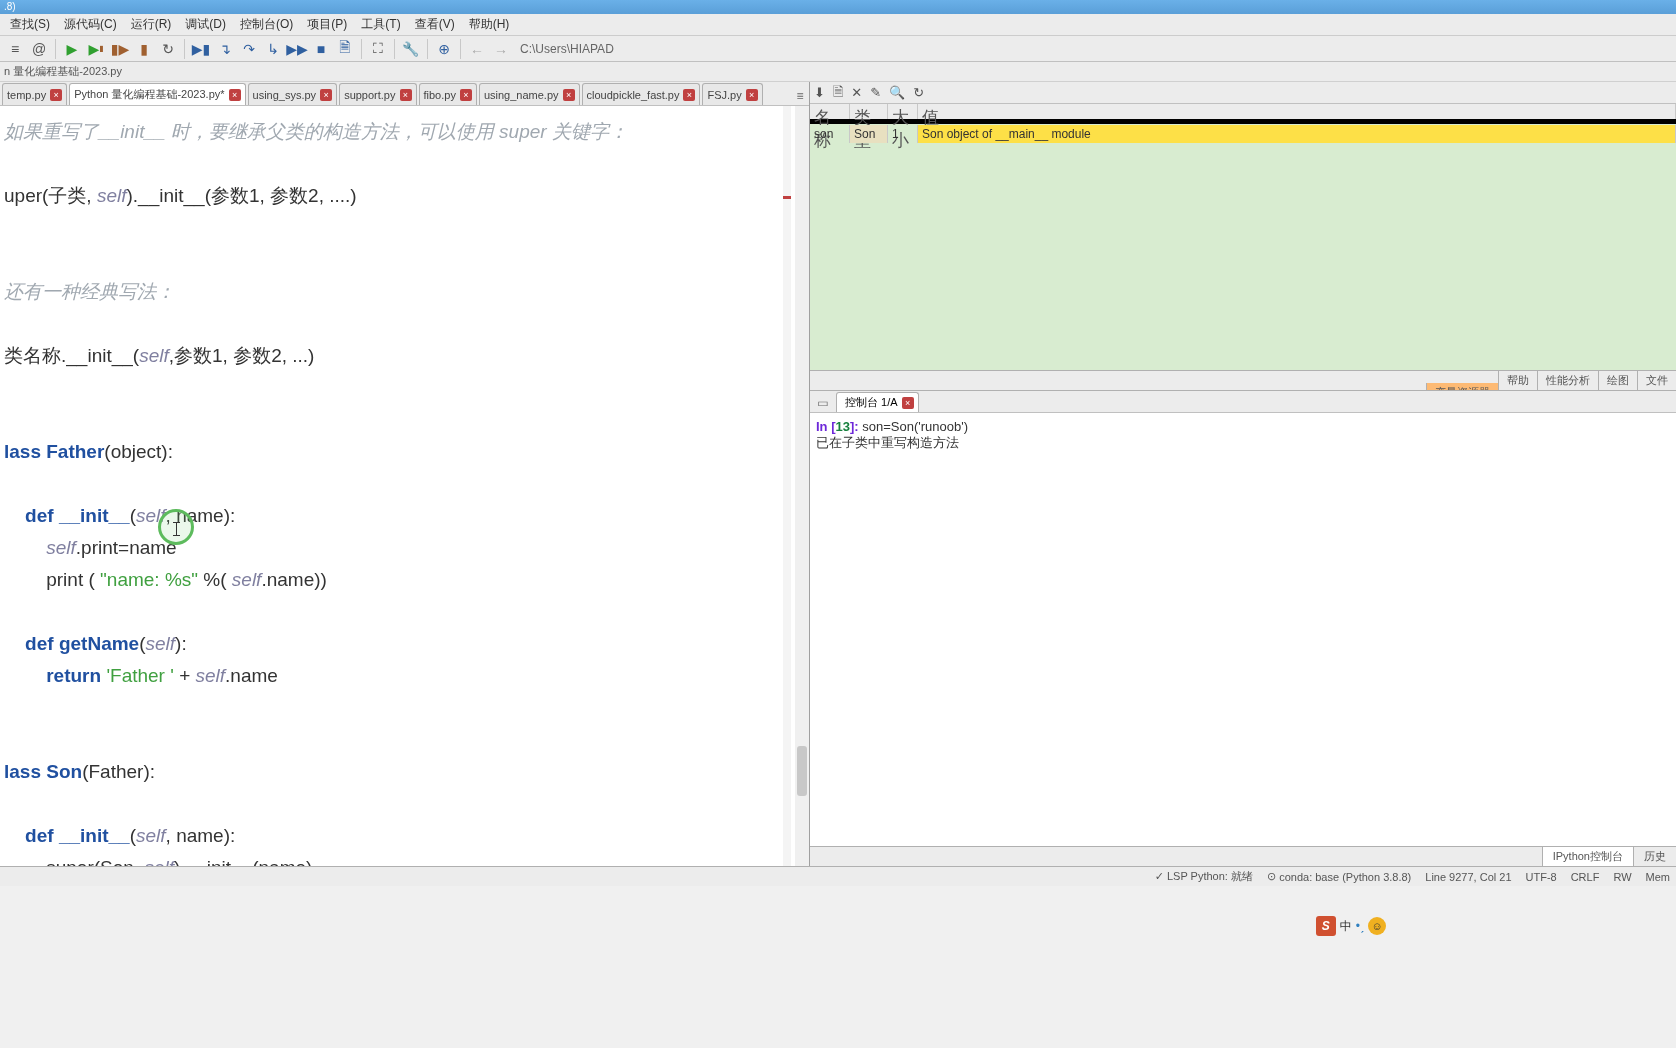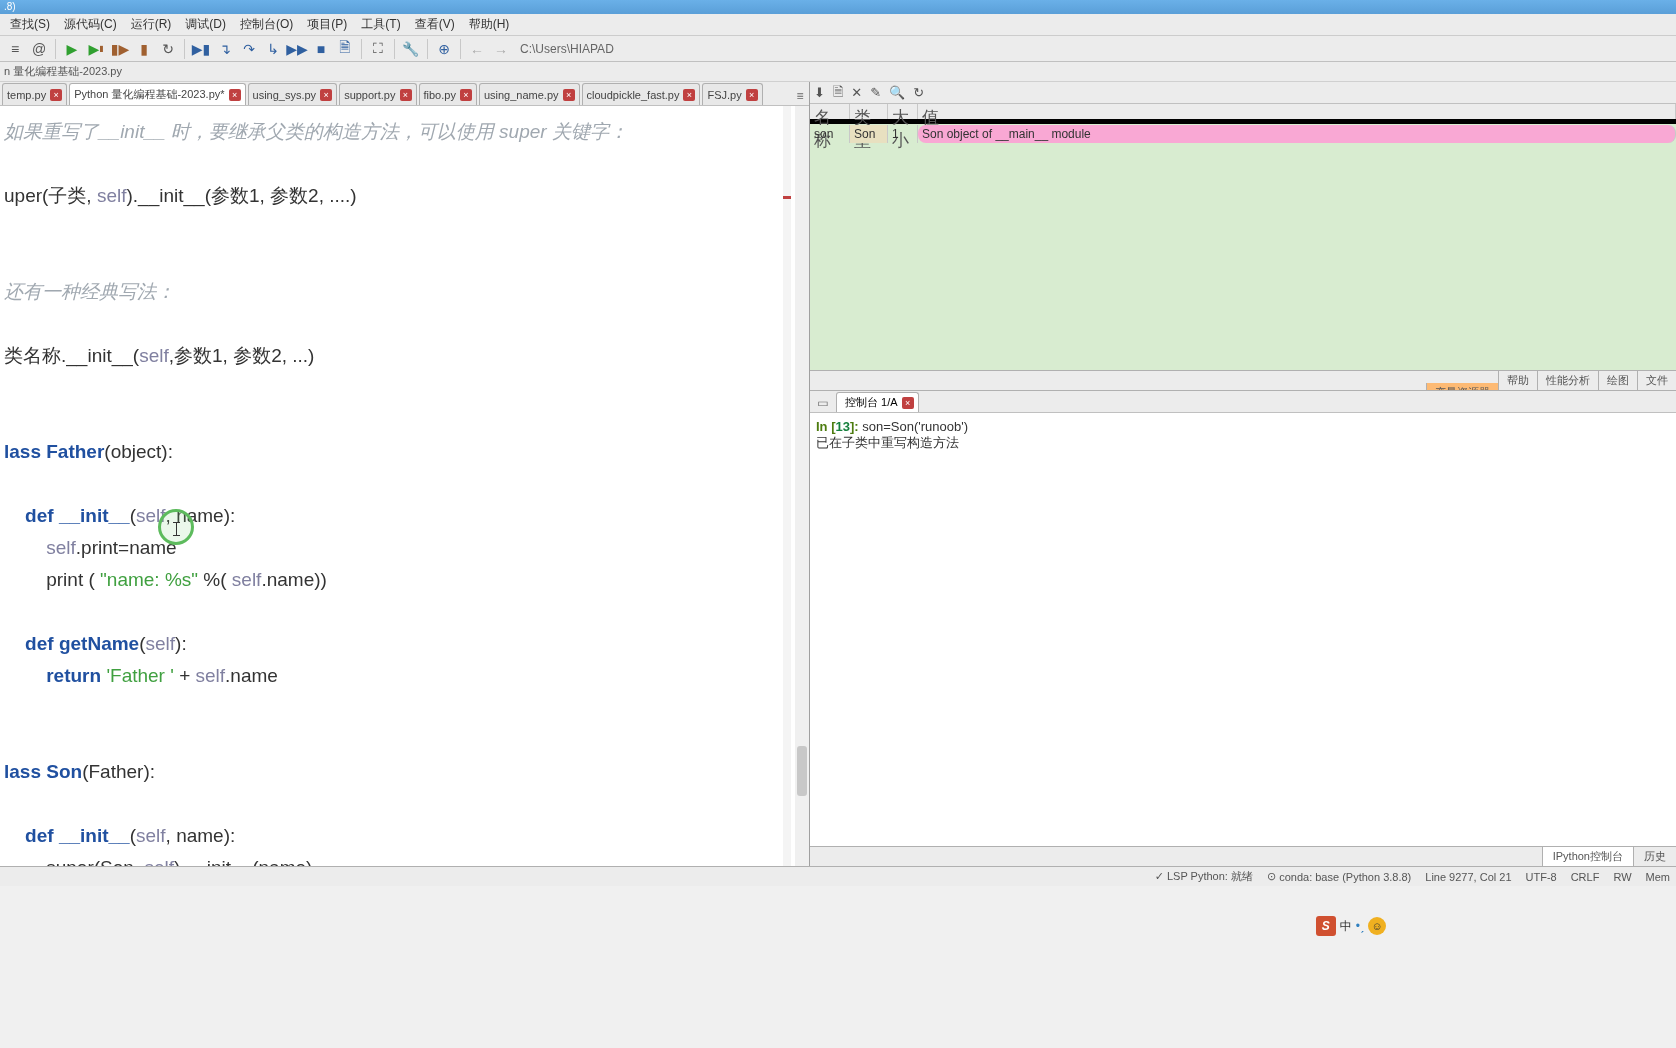--- a/index.html
+++ b/index.html
@@ -16,50 +16,50 @@
 .editor-panel { width: 810px; display: flex; flex-direction: column; border-right: 1px solid #a0a0a0; background: #fff; }
 .tabs-row { height: 24px; background: #ececec; border-bottom: 1px solid #c0c0c0; display: flex; align-items: flex-end; overflow: hidden; padding-left: 2px; }
 .tab { height: 22px; background: #e8e8e8; border: 1px solid #b0b0b0; border-bottom: none; padding: 0 4px 0 4px; display: flex; align-items: center; font-size: 11px; color: #444; margin-right: 2px; border-radius: 3px 3px 0 0; gap: 4px; white-space: nowrap; }
 .tab.active { background: #fff; }
 .tab-close { width: 12px; height: 12px; background: #c04040; border-radius: 2px; display: flex; align-items: center; justify-content: center; color: #fff; font-size: 9px; cursor: pointer; }
 .tab-dropdown { margin-left: auto; width: 18px; height: 18px; display: flex; align-items: center; justify-content: center; color: #666; cursor: pointer; }
 .code-area { flex: 1; background: #fff; position: relative; overflow: hidden; font-family: "Consolas","DejaVu Sans Mono",monospace; font-size: 19px; line-height: 16px; padding: 2px 0 2px 4px; white-space: pre; }
 .code-line { height: 16px; color: #333; }
 .comment-it { color: #a0a8b0; font-style: italic; }
 .kw-blue { color: #2050a0; font-weight: bold; }
-.self { color: #8080a0; }
+.self { color: #8080a0; font-style: italic; }
 .str { color: #40a040; }
 .ruler { position: absolute; right: 18px; top: 0; bottom: 0; width: 8px; background: #f4f4f4; }
 .ruler-mark { position: absolute; right: 0; width: 8px; height: 3px; background: #c04040; top: 90px; }
 .scroll-v { position: absolute; right: 0; top: 0; bottom: 0; width: 14px; background: #f0f0f0; }
 .scroll-thumb { position: absolute; right: 2px; top: 640px; width: 10px; height: 50px; background: #c8c8c8; border-radius: 3px; }
 .cursor-circle { position: absolute; width: 36px; height: 36px; border: 3px solid #5dbb5d; border-radius: 50%; background: rgba(120,210,120,.15); left: 158px; top: 403px; pointer-events: none; }
 .text-cursor { position: absolute; left: 176px; top: 416px; width: 1px; height: 14px; background: #333; }
 .text-cursor:before, .text-cursor:after { content: ''; position: absolute; left: -3px; width: 7px; height: 1px; background: #333; }
 .text-cursor:before { top: 0; } .text-cursor:after { bottom: 0; }
 .right-panel { flex: 1; display: flex; flex-direction: column; }
 .var-toolbar { height: 22px; background: #ececec; border-bottom: 1px solid #c0c0c0; display: flex; align-items: center; padding: 0 4px; gap: 8px; }
 .var-toolbar .vt-icon { font-size: 13px; color: #555; cursor: pointer; }
 .var-table { height: 266px; background: #d8ecd0; position: relative; }
 .var-header { height: 20px; background: #ececec; border-bottom: 5px solid #000000; display: flex; font-size: 17px; color: #555; justify-content: space-between; }
 .var-header div, .var-row div { padding: 2px 4px; border-right: 1px solid #c8c8c8; }
 .var-col-name { width: 40px; } .var-col-type { width: 38px; } .var-col-size { width: 30px; } .var-col-val { flex: 1; }
 .var-body { background: #d8ecd0; }
 .var-row { display: flex; font-size: 12px; color: #333; height: 20px; align-items: center; }
 .var-row .var-col-type { background: #e8e0c0; }
-.var-row .var-col-val { background: #f9a8d4; border-radius: 8px; }
+.var-row .var-col-val { background: #fde047; }
 .var-tabs { height: 20px; background: #ececec; border-top: 1px solid #b0b0b0; display: flex; justify-content: flex-end; font-size: 11px; }
 .var-tabs .vt { padding: 2px 8px; border-left: 1px solid #b0b0b0; color: #555; cursor: pointer; }
 .var-tabs .vt.active { background: #fdba74; margin-top: 12px; }
 .console-panel { flex: 1; display: flex; flex-direction: column; background: #fff; border-top: 1px solid #b0b0b0; }
 .console-tabs { height: 22px; background: #ececec; border-bottom: 1px solid #c0c0c0; display: flex; align-items: flex-end; padding: 0 4px; gap: 4px; }
 .con-icon { width: 18px; height: 18px; display: flex; align-items: center; justify-content: center; color: #666; }
 .con-tab { height: 20px; background: #fff; border: 1px solid #b0b0b0; border-bottom: none; padding: 0 4px 0 8px; display: flex; align-items: center; font-size: 11px; gap: 4px; border-radius: 3px 3px 0 0; }
 .console-body { flex: 1; padding: 6px; font-family: "Consolas",monospace; font-size: 13px; line-height: 16px; color: #333; position: relative; }
-.prompt-in { color: #4d7c0f; font-weight: bold; }
+.prompt-in { color: #6d28d9; font-weight: bold; }
 .prompt-num { color: #15803d; font-weight: bold; }
 .bottom-tabs { height: 20px; background: #ececec; border-top: 1px solid #b0b0b0; display: flex; justify-content: flex-end; font-size: 11px; }
 .bottom-tabs .bt { padding: 2px 10px; border-left: 1px solid #b0b0b0; color: #555; cursor: pointer; }
 .bottom-tabs .bt.active { background: #fff; }
 .status-bar { height: 20px; background: #ececec; border-top: 1px solid #b0b0b0; display: flex; align-items: center; font-size: 11px; color: #555; padding: 0 6px; gap: 14px; justify-content: flex-end; }
 .status-bar .st-item { display: flex; align-items: center; gap: 3px; }
 .ime-badge { position: absolute; right: 290px; top: 503px; display: flex; align-items: center; gap: 4px; font-size: 12px; }
 .ime-s { width: 20px; height: 20px; background: #d05030; color: #fff; border-radius: 3px; display: flex; align-items: center; justify-content: center; font-weight: bold; font-style: italic; }
 .ime-face { width: 18px; height: 18px; background: #f0b020; border-radius: 50%; display: flex; align-items: center; justify-content: center; font-size: 11px; }
 </style>

